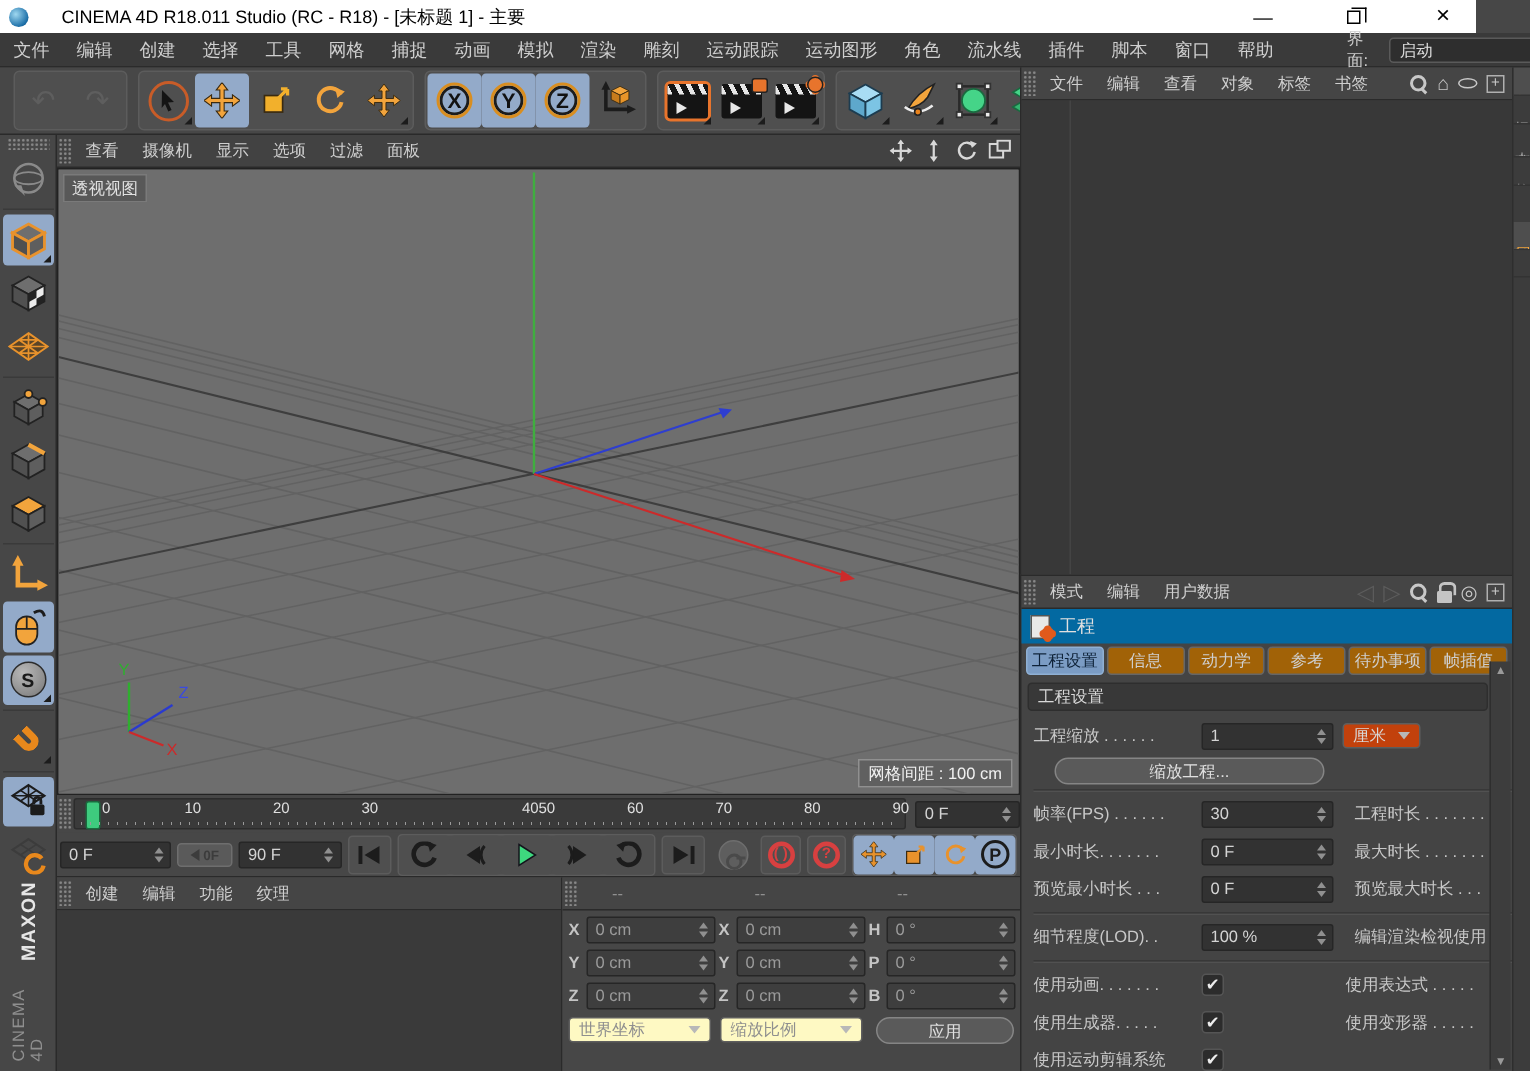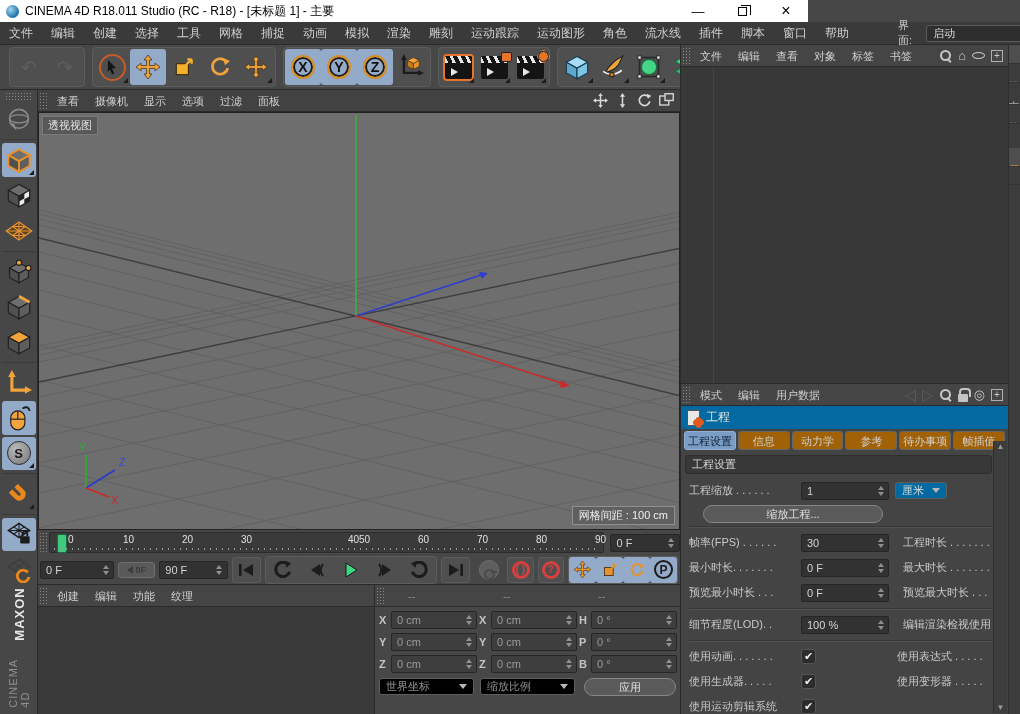--- a/index.html
+++ b/index.html
@@ -7,22 +7,22 @@
   body {
     font-family: "Liberation Sans", sans-serif;
     font-size: 11px;
     background:#474747;
     color:#c8c8c8;
     position:relative;
   }
   .abs { position:absolute; }
 
   
-  .titlebar { left:0; top:0; width:808px; height:22px; background:#ffffff; color:#000;
-    display:flex; align-items:center; padding-left:6px; font-size:12px; }
+  .titlebar { left:0; top:0; width:984px; height:22px; background:#ffffff; color:#000;
+    display:flex; align-items:center; padding-left:6px; font-size:12px;gap:16px; }
   .app-icon { width:13px; height:13px; border-radius:50%;
     background: radial-gradient(circle at 35% 35%, #9fd8f0, #1c6fa8 70%, #0b3a60); margin-right:6px; }
   .title-text { flex:1; white-space:nowrap; overflow:hidden; }
   .win-btn { width:44px; height:22px; display:flex; align-items:center; justify-content:center; color:#000; font-size:13px; }
   .restore-glyph { width:9px; height:9px; border:1px solid #000; position:relative; background:#fff; }
   .restore-glyph::before { content:""; position:absolute; left:2px; top:-3px; width:9px; height:9px; border:1px solid #000; border-left:none; border-bottom:none; }
 
   
   .menubar { left:0; top:22px; width:1020px; height:23px; background:#3a3a3a;
     display:flex; align-items:center; border-bottom:1px solid #2b2b2b; }
@@ -129,21 +129,21 @@
 
   .coords { left:375px; top:585px; width:305px; height:129px; background:#474747; }
   .coord-head { height:22px; display:flex; align-items:center; background:#454545; border-bottom:1px solid #2a2a2a; }
   .coord-head .dash { width:95px; color:#909090; padding-left:22px; }
   .coord-grid { display:flex; gap:2px; padding:4px 2px 0 4px; }
   .coord-col { width:98px; display:flex; flex-direction:column; gap:4px; }
   .coord-row { display:flex; align-items:center; gap:3px; }
   .coord-row .lbl { width:9px; font-weight:bold; color:#c4c4c4; }
   .coord-row .field { flex:1; background:#3e3e3e; color:#9a9a9a; }
   .coord-foot { display:flex; gap:6px; padding:5px 4px 0 4px; }
-  .dd { height:17px; background:#000000; border:1px solid #5e5e5e; border-radius:3px;
+  .dd { height:17px; background:#fef9c3; border:1px solid #5e5e5e; border-radius:3px;
     display:flex; align-items:center; justify-content:space-between; padding:0 6px; color:#8f8f8f; }
   .coord-foot .dd { width:95px; }
   .pill { height:18px; background:#5a5a5a; border:1px solid #858585; border-radius:9px; color:#e0e0e0;
     display:flex; align-items:center; justify-content:center; }
   .coord-foot .pill { width:92px; margin-left:3px; }
 
   
   .objmgr { left:680px; top:45px; width:328px; height:338px; background:#3a3a3a; border-left:1px solid #2a2a2a; }
   .om-menu { height:22px; background:#454545; display:flex; align-items:center; border-bottom:1px solid #2a2a2a; }
   .om-menu .menu-item { font-size:11px; line-height:22px; padding:0 8px; }
@@ -159,21 +159,21 @@
   .am-tabs { display:flex; gap:2px; padding:2px 3px; }
   .atab { flex:1; height:19px; line-height:18px; text-align:center; background:#a16207; border:1px solid #666;
     border-radius:3px; color:#cfcfcf; white-space:nowrap; overflow:hidden; font-size:11px; }
   .atab.active { background:#7b9cc4; color:#0e2238; border-color:#8fb0d4; }
   .am-section { margin:3px 16px 0 4px; height:19px; background:#383838; border:1px solid #2e2e2e; border-radius:3px;
     display:flex; align-items:center; padding-left:6px; color:#d8d8d8; }
   .am-body { position:relative; padding:4px 0 0 8px; }
   .arow { display:flex; align-items:center; height:25px; }
   .arow .l1 { width:112px; white-space:nowrap; overflow:hidden; color:#c8c8c8; }
   .arow .field { width:88px; }
-  .arow .unit-dd { width:52px; margin-left:6px; background:#0369a1; color:#d8d8d8; }
+  .arow .unit-dd { width:52px; margin-left:6px; background:#c2410c; color:#d8d8d8; }
   .arow .l2 { margin-left:14px; flex:1; white-space:nowrap; overflow:hidden; color:#c8c8c8; }
   .adivider { height:1px; background:#383838; margin:3px 0; box-shadow:0 1px 0 #515151; }
   .scale-pill { width:180px; margin:2px 0 2px 14px; border-radius:9px; }
   .chk { width:15px; height:15px; background:#2c2c2c; border:1px solid #555; border-radius:3px; color:#ececec;
     display:flex; align-items:center; justify-content:center; font-size:11px; }
   .am-scroll { position:absolute; right:1px; top:57px; width:14px; bottom:1px; background:#3d3d3d; border-left:1px solid #2e2e2e;
     display:flex; flex-direction:column; align-items:center; justify-content:space-between; padding:1px 0; color:#9a9a9a; font-size:8px; }
   .scroll-thumb { width:10px; flex:0 0 26px; background:#5a5a5a; border-radius:5px; margin-top:2px; }
 
   

